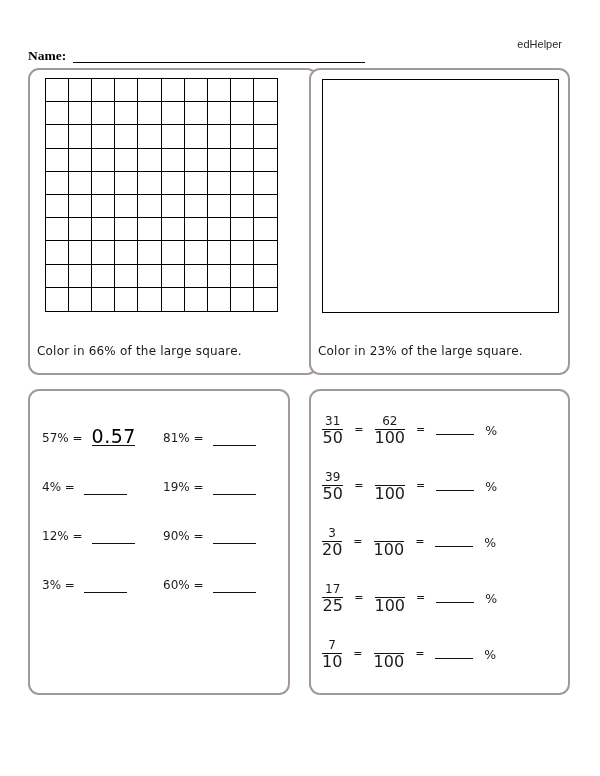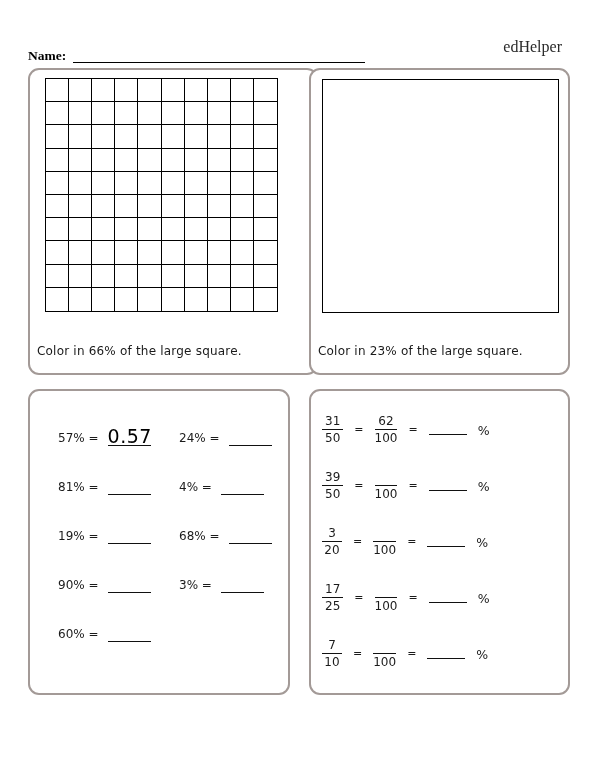--- a/index.html
+++ b/index.html
@@ -8,22 +8,22 @@
     width: 600px; height: 776px;
     position: relative;
     font-family: "DejaVu Sans", sans-serif;
     color: #1b1b1b;
     overflow: hidden;
   }
 
   
   .brand {
     position: absolute; top: 38px; right: 38px;
-    font-family: Liberation Serif, serif;
-    font-size: 16px; color: #2a2a2a;
+    font-family: Liberation Sans, sans-serif;
+    font-size: 11px; color: #2a2a2a;
   }
   .name-row {
     position: absolute; top: 48px; left: 28px;
     display: flex; align-items: flex-end; gap: 7px;
   }
   .name-label {
     font-family: "Liberation Serif", serif;
     font-weight: bold; font-size: 13.5px; line-height: 15px; color: #000;
   }
   .name-blank {
@@ -75,21 +75,21 @@
   
   .pd-wrap {
     position: absolute; left: 12px; top: 36px; right: 4px;
     display: grid;
     grid-template-columns: 121px auto;
     grid-auto-rows: 49px;
   }
   .pd-item {
     display: flex; align-items: flex-end; gap: 9px; height: 19px;
   }
-  .pd-label { font-size: 12px; line-height: 15px; white-space: nowrap; margin-left: 16px; }
+  .pd-label { font-size: 12px; line-height: 15px; white-space: nowrap; }
   .pd-blank {
     display: inline-block; width: 43px; height: 19px;
     border-bottom: 1.6px solid #111;
     text-align: center;
   }
   .pd-answer {
     font-size: 19px; line-height: 18px; letter-spacing: 0.5px; color: #000;
   }
 
   
@@ -102,21 +102,21 @@
     height: 48px; margin-bottom: 8px;
   }
   .frac { display: inline-flex; flex-direction: column; align-items: center; }
   .frac .num {
     display: block; align-self: stretch;
     font-size: 12px; line-height: 14px; text-align: center;
     border-bottom: 1.5px solid #111;
     padding: 0 3px 1px; min-width: 20px; min-height: 16px;
   }
   .frac .den {
-    font-size: 12px; line-height: 14px; padding-top: 1px; text-align: center;
+    font-size: 16px; line-height: 14px; padding-top: 1px; text-align: center;
   }
   .eq { font-size: 11px; color: #1b1b1b; }
   .fr-blank {
     width: 38px; height: 0;
     border-bottom: 1.5px solid #111;
     transform: translateY(5px);
   }
   .pct { font-size: 12.5px; transform: translateY(1px); }
 </style>
 </head>
@@ -239,37 +239,33 @@
   <div class="instruction">Color in 23% of the large square.</div>
 </div>
 
 <div class="panel panel-c">
   <div class="pd-wrap">
     <div class="pd-item">
       <span class="pd-label">57% =</span>
       <span class="pd-blank"><span class="pd-answer">0.57</span></span>
     </div>
     <div class="pd-item">
-      <span class="pd-label">24% =</span>
-      <span class="pd-blank"><span class="pd-answer"></span></span>
-    </div>
-    <div class="pd-item">
       <span class="pd-label">81% =</span>
       <span class="pd-blank"><span class="pd-answer"></span></span>
     </div>
     <div class="pd-item">
       <span class="pd-label">4% =</span>
       <span class="pd-blank"><span class="pd-answer"></span></span>
     </div>
     <div class="pd-item">
       <span class="pd-label">19% =</span>
       <span class="pd-blank"><span class="pd-answer"></span></span>
     </div>
     <div class="pd-item">
-      <span class="pd-label">68% =</span>
+      <span class="pd-label">12% =</span>
       <span class="pd-blank"><span class="pd-answer"></span></span>
     </div>
     <div class="pd-item">
       <span class="pd-label">90% =</span>
       <span class="pd-blank"><span class="pd-answer"></span></span>
     </div>
     <div class="pd-item">
       <span class="pd-label">3% =</span>
       <span class="pd-blank"><span class="pd-answer"></span></span>
     </div>

